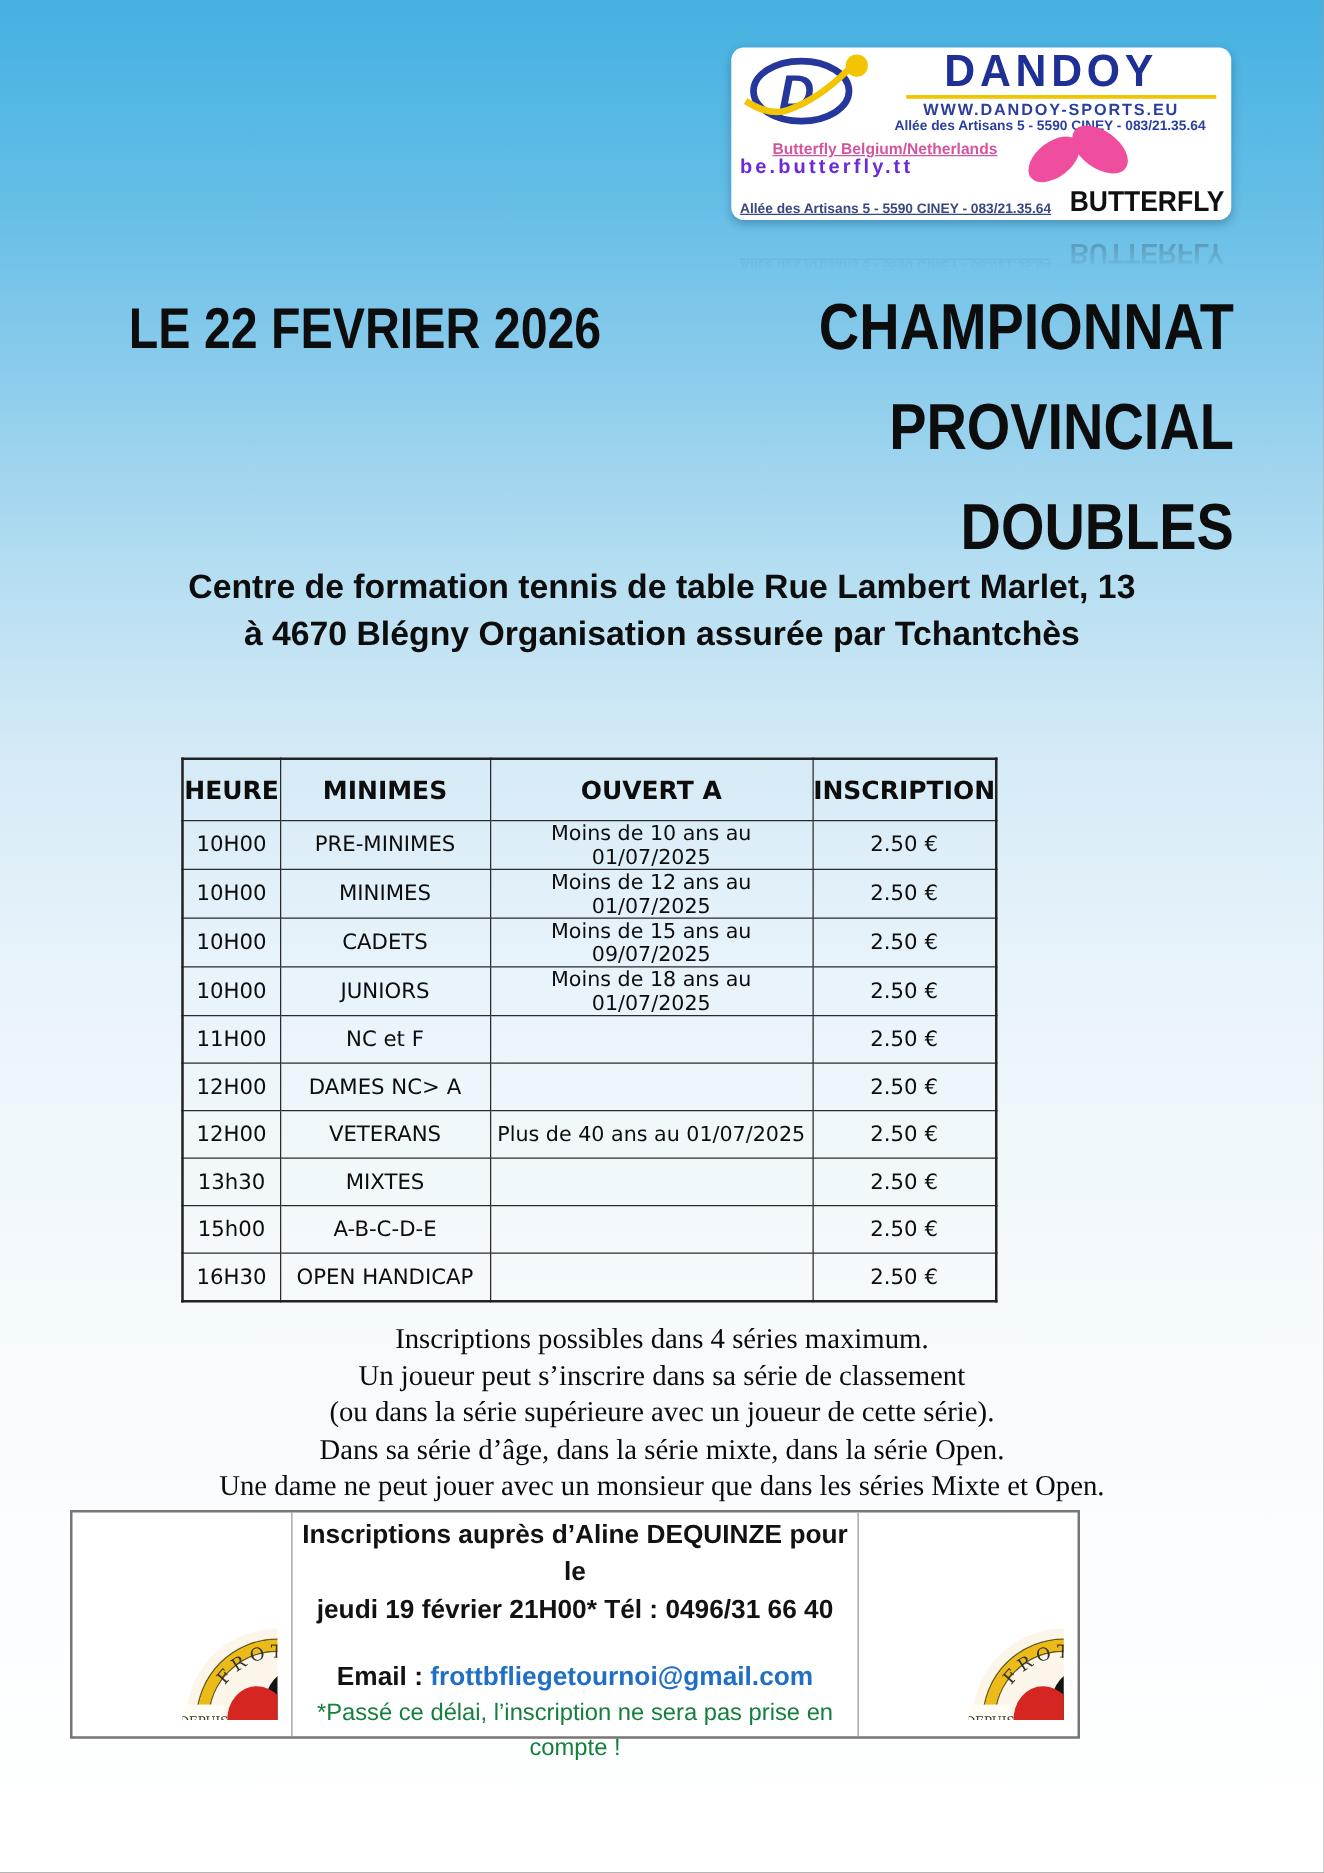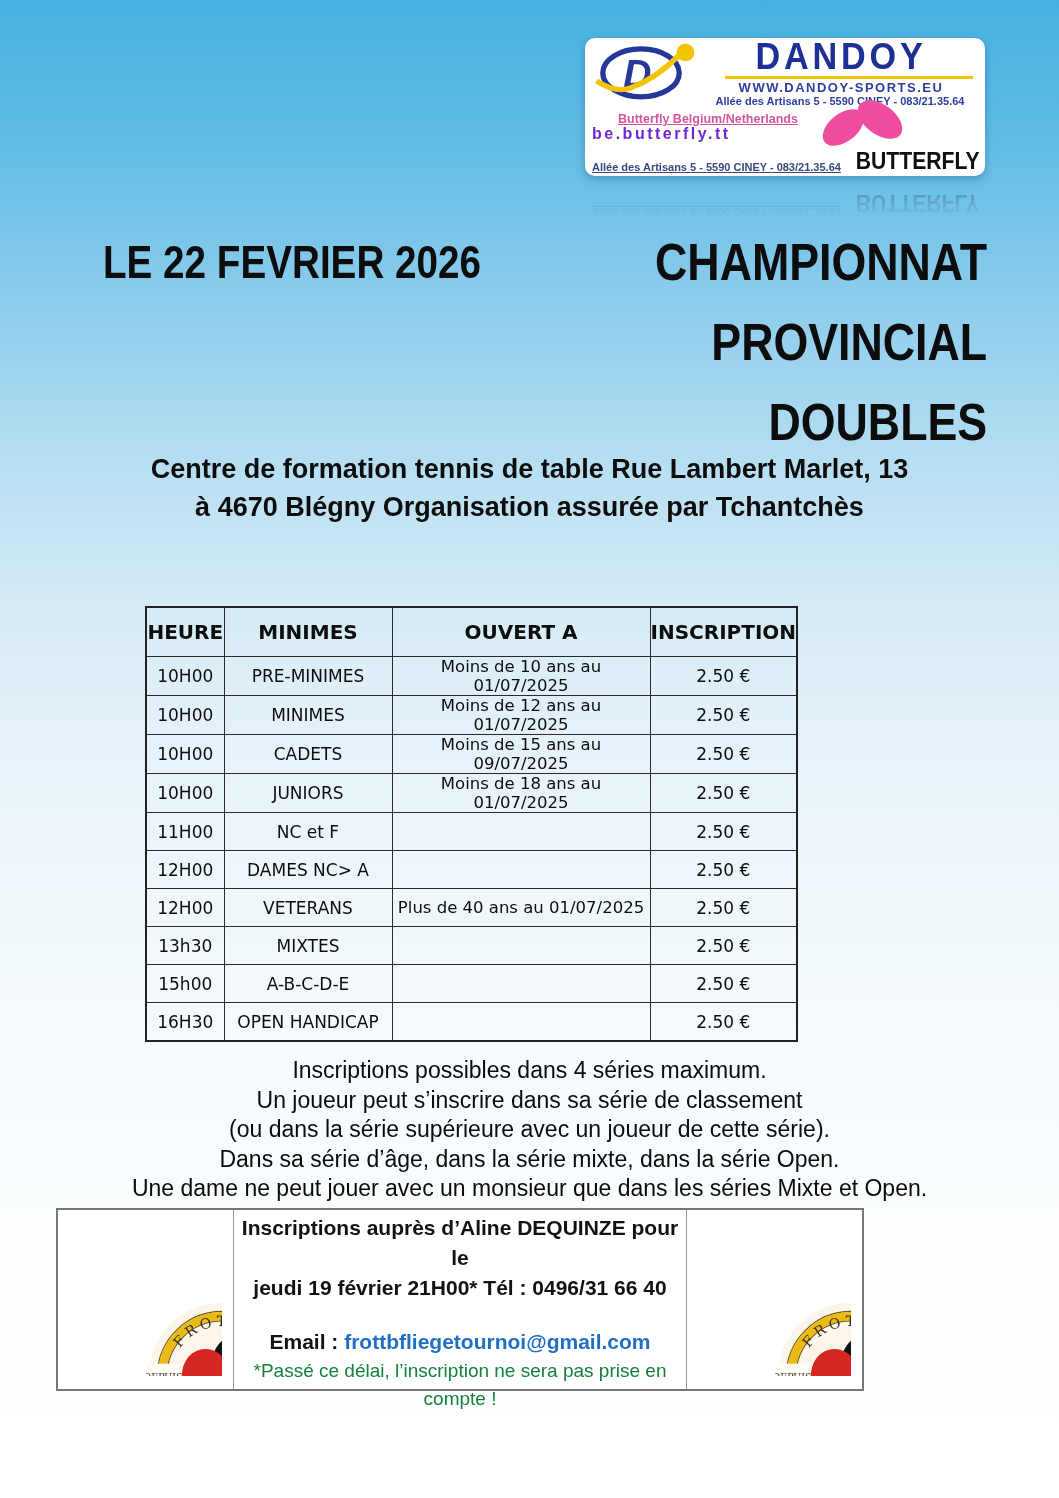--- a/index.html
+++ b/index.html
@@ -53,21 +53,21 @@
   .sched td,.sched th{border:1.6px solid #2b2b2b;text-align:center;padding:0;}
   .sched{border:2.5px solid #222;}
   .sched th{height:48px;font-size:20px;font-weight:bold;}
   .sched td{height:37px;font-size:17px;}
   .col-heure{width:78px;}  .col-series{width:168px;}
   .col-ouvert{width:258px;} .col-insc{width:136px;}
   .sched td.c-ouvert{font-size:16.5px;}
 
   
   .rules{position:absolute;left:0;right:0;top:1056px;text-align:center;
-    font-family:Liberation Sans, sans-serif;font-size:23px;line-height:29.5px;color:#0b0b0b;}
+    font-family:Liberation Serif, serif;font-size:23px;line-height:29.5px;color:#0b0b0b;}
 
   
   .footer-box{position:absolute;left:56px;top:1208px;width:808px;height:183px;background:#fff;
     border:2px solid #767676;box-sizing:border-box;display:flex;}
   .logo-cell{width:175px;flex:none;display:flex;align-items:center;justify-content:center;}
   .logo-cell.left{border-right:1.5px solid #9a9a9a;}
   .logo-cell.right{border-left:1.5px solid #9a9a9a;}
   .club-logo{width:152px;height:152px;}
   .contact-cell{flex:1;display:flex;flex-direction:column;justify-content:center;
     text-align:center;padding-top:26px;}

